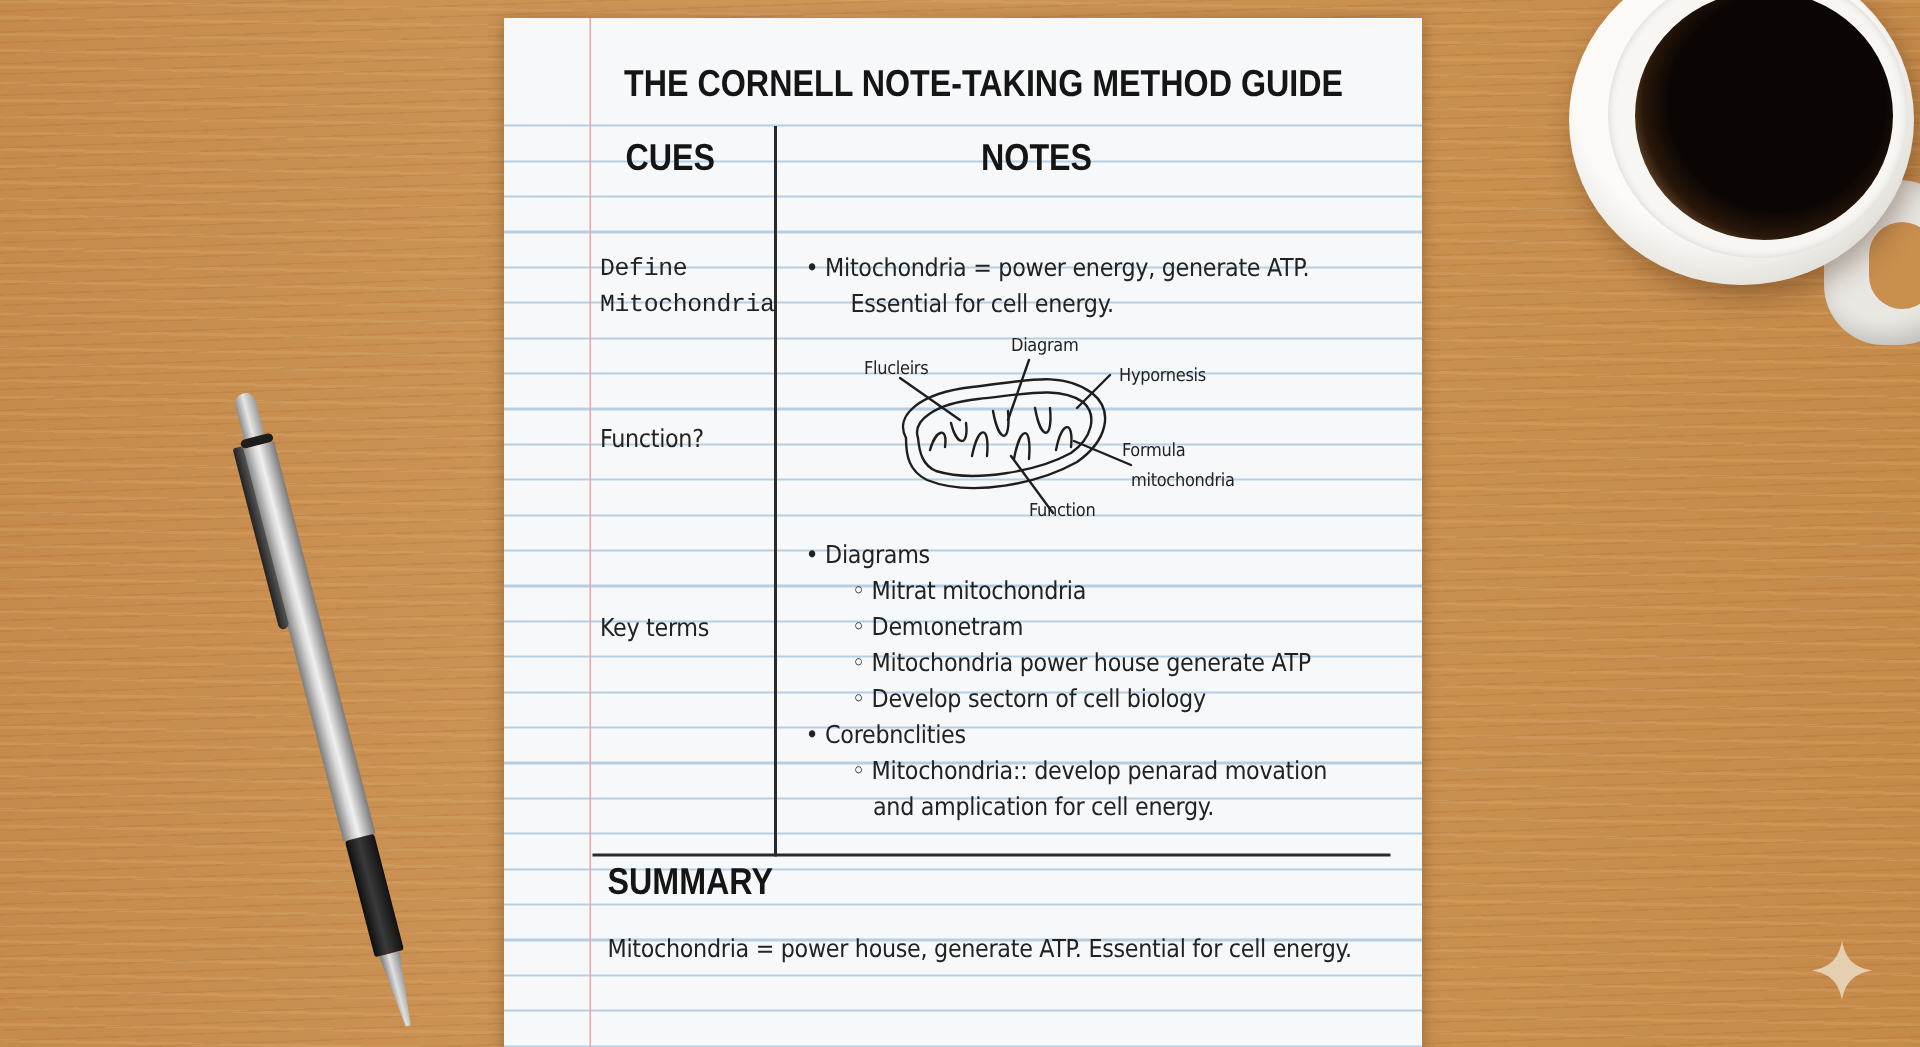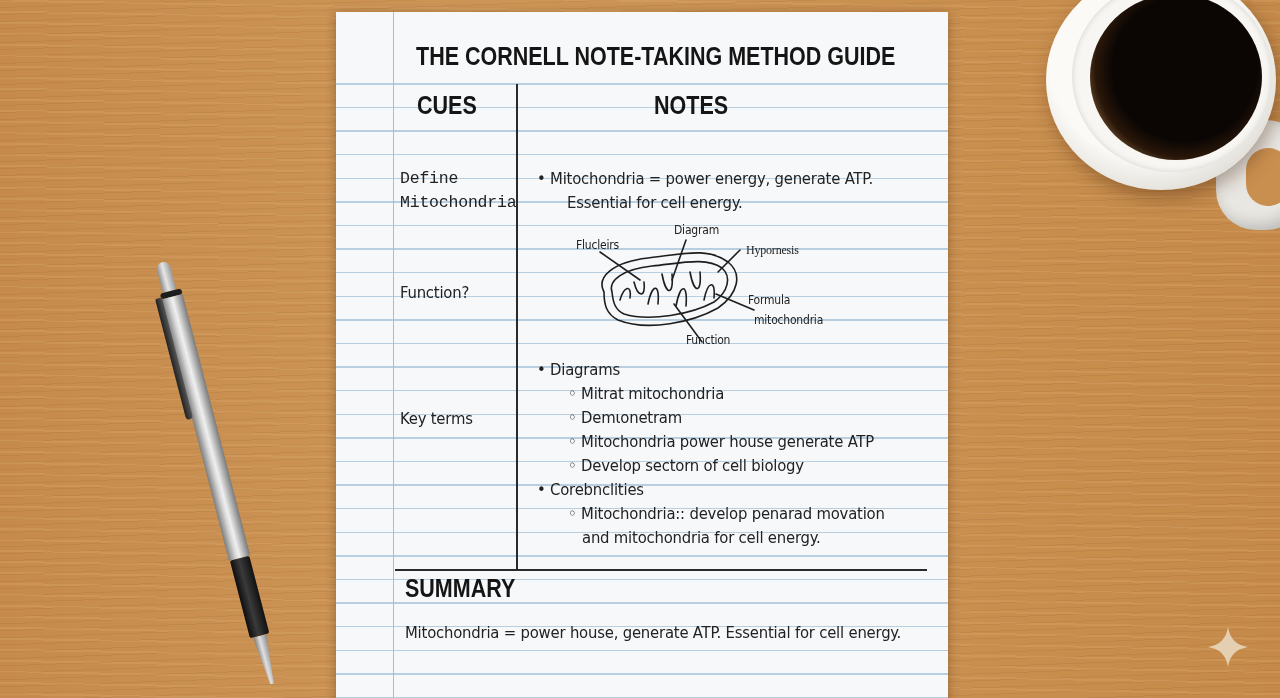--- a/index.html
+++ b/index.html
@@ -118,33 +118,33 @@
 
         <path d="M32 30 L72 58"></path>
         <path d="M118 18 L104 58"></path>
         <path d="M172 28 L150 50"></path>
         <path d="M148 72 L186 88"></path>
         <path d="M106 82 L134 120"></path>
       </g>
     </svg>
     <div class="dlabel hand" style="left:8px;top:16px;">Flucleirs</div>
     <div class="dlabel hand" style="left:106px;top:1px;">Diagram</div>
-    <div class="dlabel hand" style="left:178px;top:21px;font-family:Liberation Serif, serif;">Hypornesis</div>
+    <div class="dlabel hand" style="left:178px;top:21px;">Hypornesis</div>
     <div class="dlabel hand" style="left:180px;top:71px;">Formula</div>
     <div class="dlabel hand" style="left:186px;top:91px;">mitochondria</div>
     <div class="dlabel hand" style="left:118px;top:111px;">Function</div>
   </div>
 
   <div class="note hand" style="left:201px;top:346px;">• Diagrams</div>
   <div class="note hand" style="left:232px;top:370px;">◦ Mitrat mitochondria</div>
   <div class="note hand" style="left:232px;top:394px;">◦ Demιonetram</div>
   <div class="note hand" style="left:232px;top:418px;">◦ Mitochondria power house generate ATP</div>
   <div class="note hand" style="left:232px;top:442px;">◦ Develop sectorn of cell biology</div>
 
   <div class="note hand" style="left:201px;top:466px;">• Corebnclities</div>
   <div class="note hand" style="left:232px;top:490px;">◦ Mitochondria:: develop penarad movation</div>
-  <div class="note hand" style="left:246px;top:514px;">and mitochondria for cell energy.</div>
+  <div class="note hand" style="left:246px;top:514px;">and amplication for cell energy.</div>
 
   <div class="summary-rule"></div>
 
   <div class="summary-head bold-head">SUMMARY</div>
   <div class="summary-text hand">Mitochondria = power house, generate ATP. Essential for cell energy.</div>
 </div>
 
 </body></html>

